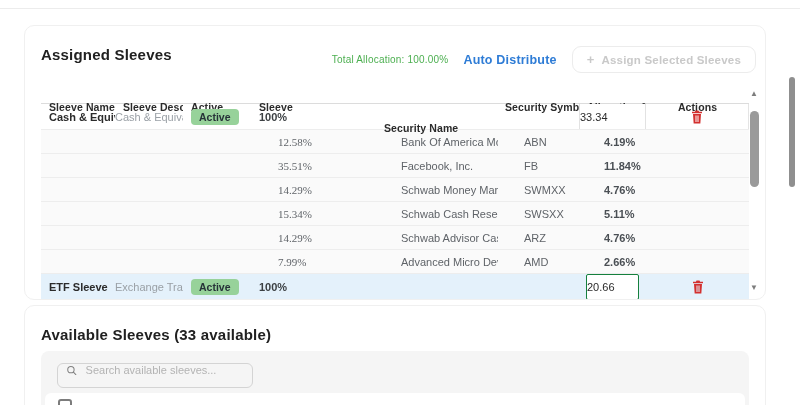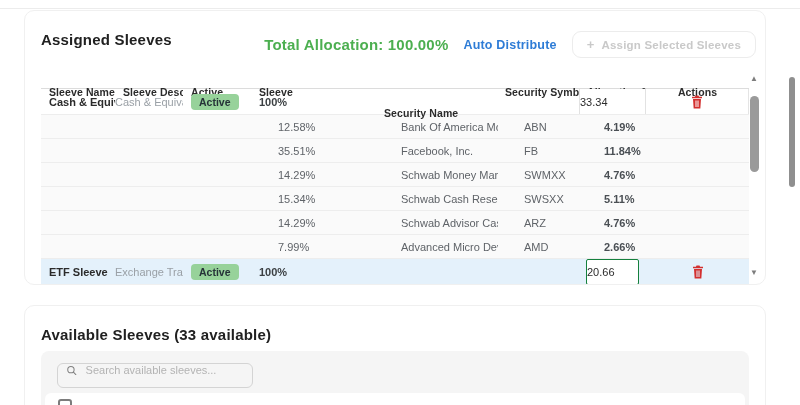--- a/index.html
+++ b/index.html
@@ -3,29 +3,29 @@
 <meta charset="utf-8">
 <style>
   * { margin:0; padding:0; box-sizing:border-box; }
   html,body { width:800px; height:405px; overflow:hidden; background:#fff;
     font-family:"Liberation Sans","DejaVu Sans",sans-serif; color:#2b2b2b; }
   .top-rule { position:absolute; top:8px; left:0; width:800px; height:1px; background:#ececec; }
 
   
   .card { position:absolute; left:24px; width:742px; background:#fff;
     border:1px solid #f0f0f0; border-radius:10px; overflow:hidden; }
-  #assigned-card { top:10px; height:275px; }
+  #assigned-card { top:25px; height:275px; }
   #available-card { top:305px; height:200px; }
 
   .card-title { position:absolute; left:16px; top:20px; font-size:15px; font-weight:700;
     letter-spacing:.2px; color:#212121; }
 
   
   .controls { position:absolute; top:20px; right:9px; display:flex; align-items:center; gap:15px; }
-  .total-alloc { color:#4caf50; font-size:15px; font-weight:700; letter-spacing:.2px; }
+  .total-alloc { color:#4caf50; font-size:10px; font-weight:400; letter-spacing:.2px; }
   .auto-dist { color:#2e7cd6; font-size:12.5px; font-weight:600; letter-spacing:.2px; cursor:pointer; }
   .assign-btn { display:flex; align-items:center; gap:7px; background:#fff;
     border:1px solid #ececec; border-radius:9px; padding:6px 14px; color:#c9c9c9;
     font-size:11.5px; font-weight:600; letter-spacing:.2px; cursor:default; }
   .assign-btn .plus { font-size:13px; line-height:1; color:#c9c9c9; }
 
   
   .tbl { position:absolute; left:16px; top:60px; width:708px; }
   .trow, .thead { display:grid;
     grid-template-columns:74px 68px 68px 120px 127px 81px 67px 1fr; align-items:center; }
@@ -39,21 +39,21 @@
   .trow { border-bottom:1px solid #ededed; font-size:11px; }
   .trow.parent { height:26px; background:#fff; }
   .trow.child { height:24px; background:#fafafa; color:#5f6368; }
   .trow.parent.highlight { background:#e4f1fb; }
   .tc { height:100%; display:flex; align-items:center; white-space:nowrap; overflow:hidden; }
   .pname { padding-left:8px; font-weight:700; color:#2b2b2b; }
   .pdesc { color:#9aa0a6; }
   .badge { background:#97d29a; color:#263238; font-size:10.5px; font-weight:600;
     border-radius:4px; padding:2px 8px; margin-left:8px; }
   .psleeve { padding-left:8px; font-weight:600; color:#3c4043; }
-  .cpct { padding-left:27px; }
+  .cpct { padding-left:27px;font-family:Liberation Serif, serif; }
   .csec { padding-left:30px; }
   .csym { padding-left:26px; }
   .calloc { padding-left:25px; font-weight:600; color:#4a4f54; }
   .palloc { background:#fff; border-left:1px solid #e2e2e2; border-right:1px solid #e2e2e2; }
   .highlight .palloc { background:transparent; border:none; }
   .alloc-input { width:100%; height:22px; border:none; background:transparent; 
     font-size:11px; color:#2b2b2b; font-family:inherit; outline:none; }
   .highlight .alloc-input { width:53px; margin-left:7px; background:#fff;
     border:1px solid #15803d; border-radius:2px; height:26px; }
   .pact { justify-content:center; border-right:1px solid #e4e4e4; }

